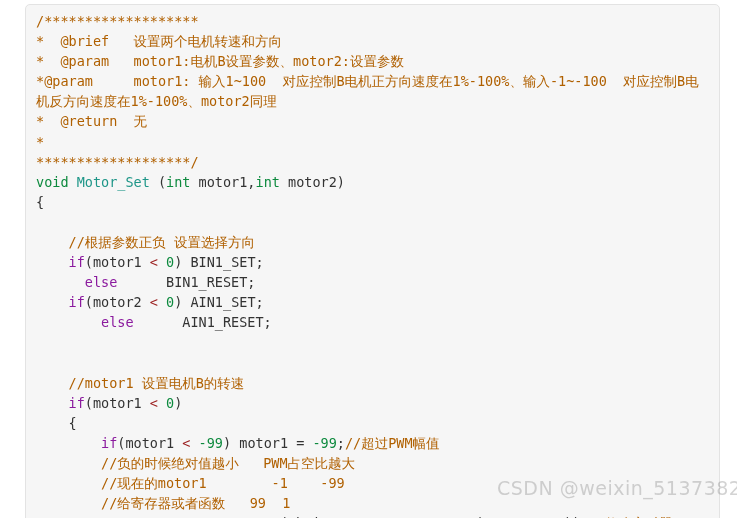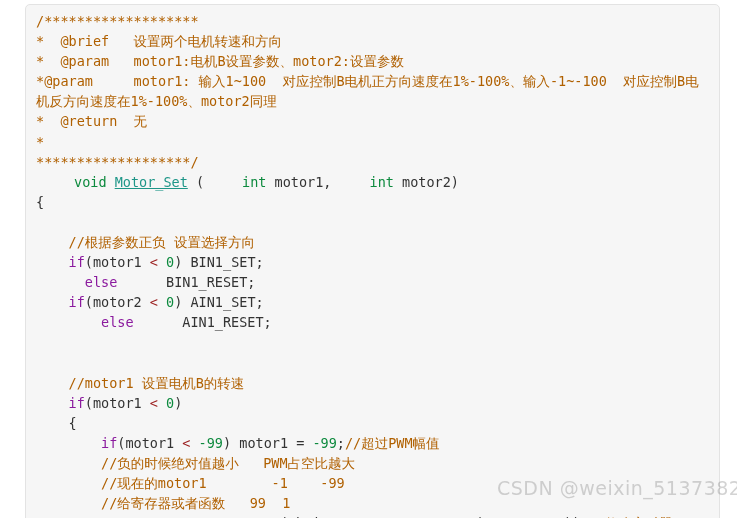--- a/index.html
+++ b/index.html
@@ -31,22 +31,22 @@
     font-family: "DejaVu Sans Mono", "Liberation Mono", monospace;
     font-size: 13.5px;
     line-height: 20.1px;
     white-space: pre-wrap;
     word-break: break-word;
     color: #333333;
     letter-spacing: 0px;
   }
   .ln { display: block; min-height: 20.1px; }
   .cm  { color: #b06000; }      
-  .kw  { color: #0d8a3e; margin-left: 38px; }      
-  .fn  { color: #1e9688; text-decoration: underline; }      
+  .kw  { color: #0d8a3e; }      
+  .fn  { color: #1e9688; }      
   .ctl { color: #8b1a9e; text-align: center; }      
   .num { color: #0d8a3e; }      
   .op  { color: #9c2020; }      
   .pl  { color: #333333; }      
   #watermark {
     position: absolute;
     left: 497px;
     top: 477px;
     font-family: "DejaVu Sans", "Liberation Sans", sans-serif;
     font-size: 19px;

